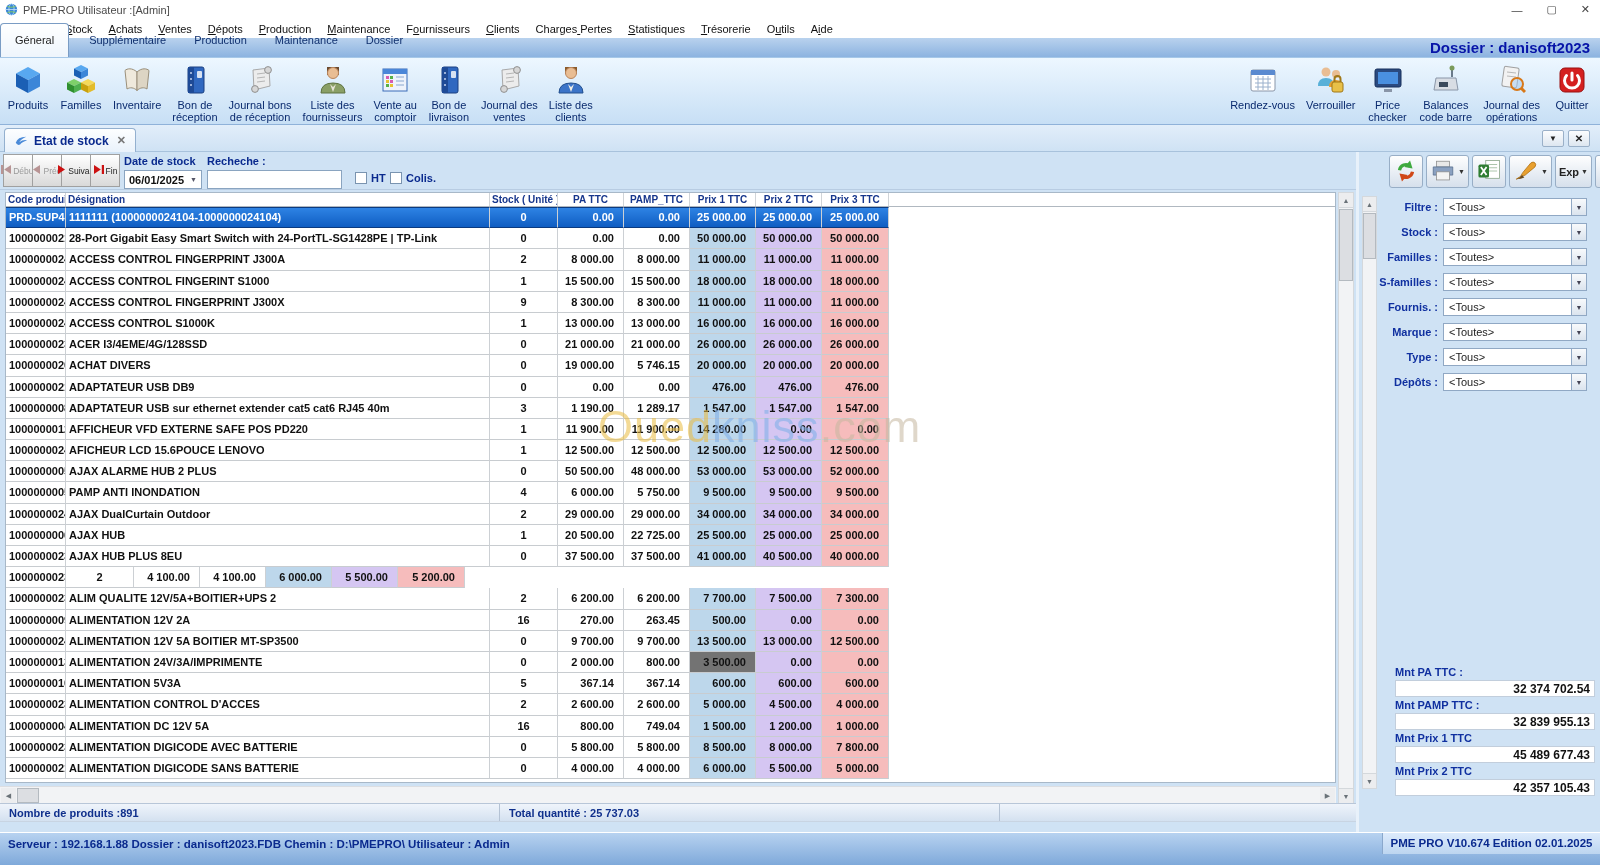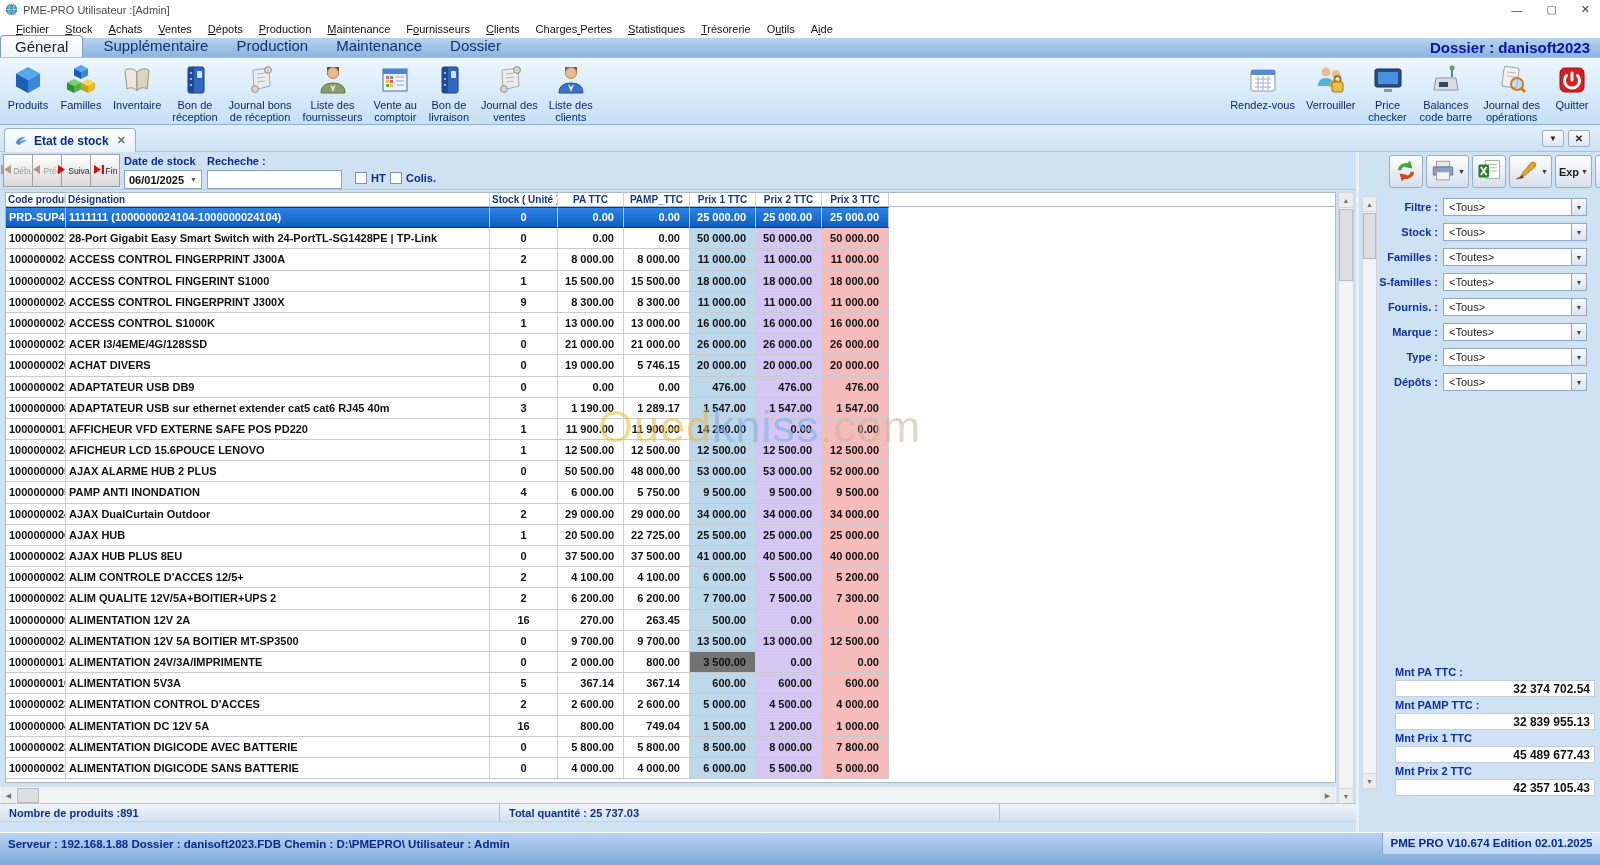--- a/index.html
+++ b/index.html
@@ -14,21 +14,21 @@
   .win-controls span{cursor:default;}
   
   .menubar{position:absolute;top:19px;left:0;width:1600px;height:19px;background:#fff;
     display:flex;align-items:center;padding-left:8px;font-size:11px;color:#111;}
   .menu-item{padding:0 8px;white-space:nowrap;}
   .accel{text-decoration:underline;}
   
   .ribbon{position:absolute;top:38px;left:0;width:1600px;height:19px;
     background:linear-gradient(#b9d2ee,#8cb3e0);}
   .ribbon-tabs{display:flex;height:19px;align-items:flex-end;}
-  .rtab{font-size:15px;color:#10306e;padding:2px 14px;line-height:18px;white-space:nowrap;}
+  .rtab{font-size:11px;color:#10306e;padding:8px 14px;line-height:18px;white-space:nowrap;}
   .rtab.active{background:linear-gradient(#ffffff,#eef5fc);border:1px solid #7a9cc4;border-bottom:none;
     border-radius:4px 4px 0 0;color:#222;min-width:64px;margin-right:6px;line-height:17px;}
   .dossier-label{position:absolute;right:10px;top:0;line-height:19px;font-weight:bold;
     font-size:15px;color:#0714a8;}
   
   .toolbar{position:absolute;top:57px;left:0;width:1600px;height:68px;
     background:linear-gradient(#edf7ff,#c7dff5);border-top:1px solid #a6c8e8;
     border-bottom:1px solid #8fb2d9;display:flex;justify-content:space-between;}
   .tgroup{display:flex;align-items:flex-start;padding:2px 4px;gap:5px;}
   .tbtn{min-width:48px;padding:1px 3px;display:flex;flex-direction:column;align-items:center;
@@ -558,21 +558,20 @@
           <div class="gc" style="width: 424px;">AJAX HUB PLUS 8EU</div>
           <div class="gc ctr" style="width: 68px;">0</div>
           <div class="gc num" style="width: 66px;">37 500.00</div>
           <div class="gc num" style="width: 66px;">37 500.00</div>
           <div class="gc num" style="width: 66px; background: rgb(189, 215, 235);">41 000.00</div>
           <div class="gc num" style="width: 66px; background: rgb(213, 198, 242);">40 500.00</div>
           <div class="gc num" style="width: 67px; background: rgb(246, 188, 188);">40 000.00</div>
         </div>
         <div class="grow">
           <div class="gc" style="width: 60px;">10000000237</div>
-          <div class="gc" style="width: 424px;">ALIM CONTROLE D'ACCES 12/5+</div>
           <div class="gc ctr" style="width: 68px;">2</div>
           <div class="gc num" style="width: 66px;">4 100.00</div>
           <div class="gc num" style="width: 66px;">4 100.00</div>
           <div class="gc num" style="width: 66px; background: rgb(189, 215, 235);">6 000.00</div>
           <div class="gc num" style="width: 66px; background: rgb(213, 198, 242);">5 500.00</div>
           <div class="gc num" style="width: 67px; background: rgb(246, 188, 188);">5 200.00</div>
         </div>
         <div class="grow">
           <div class="gc" style="width: 60px;">10000000236</div>
           <div class="gc" style="width: 424px;">ALIM QUALITE 12V/5A+BOITIER+UPS 2</div>

